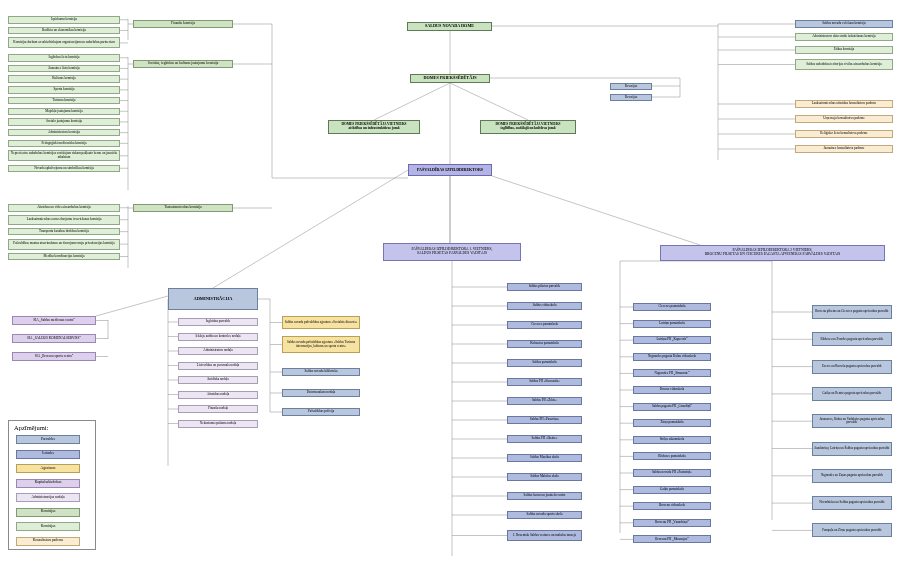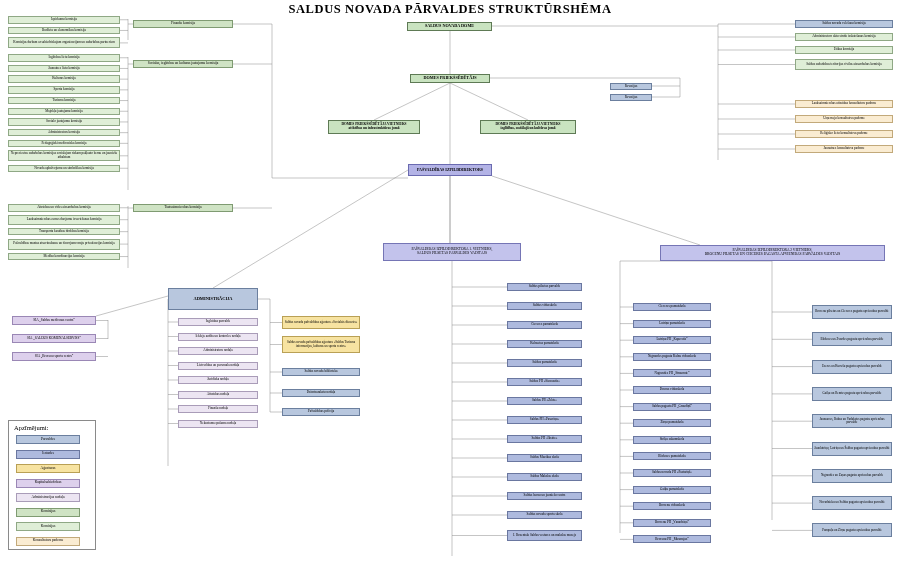--- a/index.html
+++ b/index.html
@@ -40,21 +40,20 @@
     box-sizing:border-box;
   }
   .legend-title{
     position:absolute;font-size:6.5px;color:#000;
   }
 </style>
 </head>
 <body>
 
 <div id="canvas">
-  <div class="title">SALDUS NOVADA   PĀRVALDES STRUKTŪRSHĒMA</div>
   <svg class="lines" id="connector-lines" viewBox="0 0 900 576" preserveAspectRatio="none">
       <line x1="450" y1="31" x2="450" y2="74" stroke="#8a8a8a" stroke-width="0.5"></line>
       <line x1="450" y1="83" x2="374" y2="120" stroke="#8a8a8a" stroke-width="0.5"></line>
       <line x1="450" y1="83" x2="528" y2="120" stroke="#8a8a8a" stroke-width="0.5"></line>
       <line x1="450" y1="83" x2="450" y2="164" stroke="#8a8a8a" stroke-width="0.5"></line>
       <polyline points="490,78 680,78 680,86 652,86" fill="none" stroke="#8a8a8a" stroke-width="0.5"></polyline>
       <polyline points="680,86 680,97 652,97" fill="none" stroke="#8a8a8a" stroke-width="0.5"></polyline>
       <line x1="120" y1="19.75" x2="128" y2="19.75" stroke="#8a8a8a" stroke-width="0.5"></line>
       <line x1="120" y1="30.45" x2="128" y2="30.45" stroke="#8a8a8a" stroke-width="0.5"></line>
       <line x1="120" y1="42.9" x2="128" y2="42.9" stroke="#8a8a8a" stroke-width="0.5"></line>

